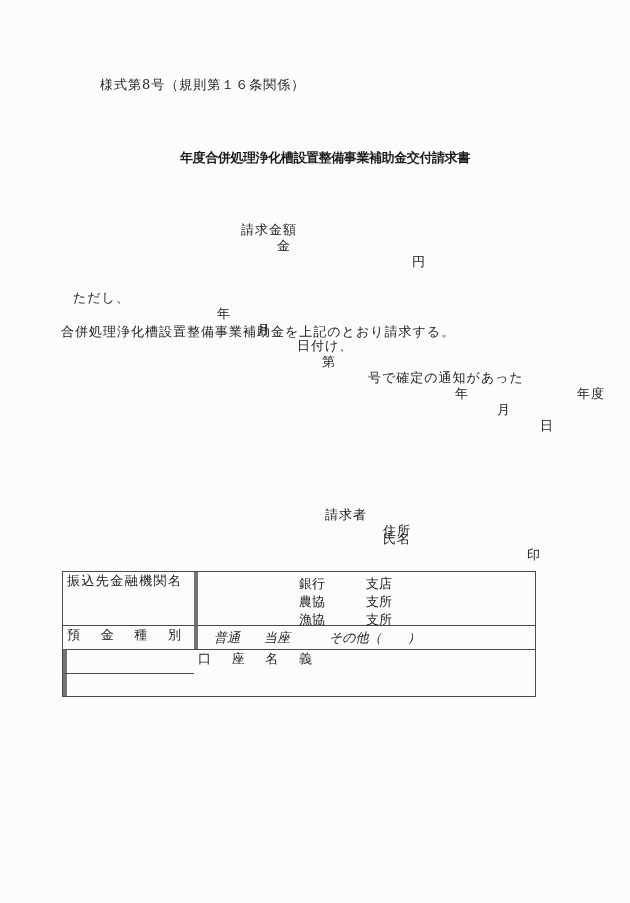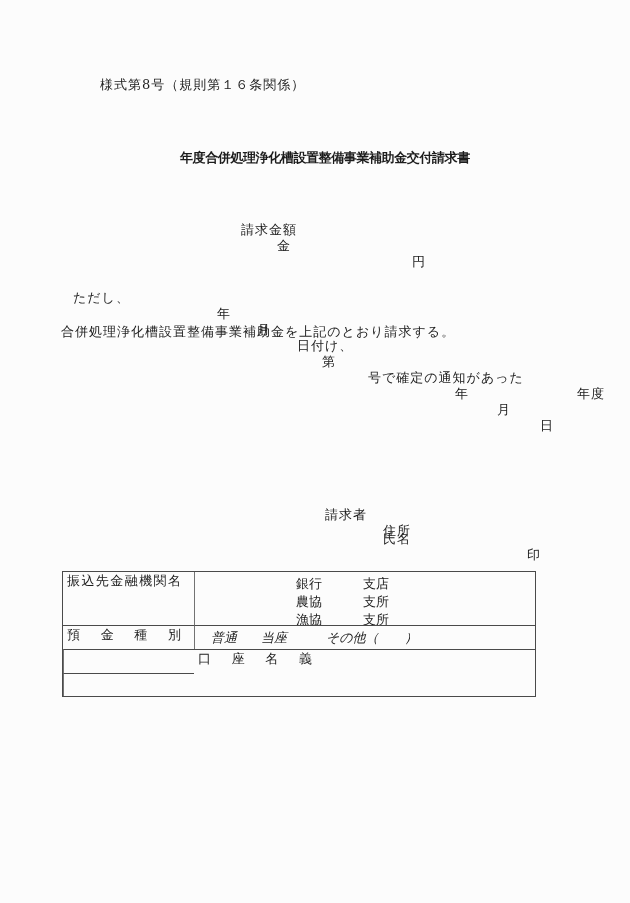--- a/index.html
+++ b/index.html
@@ -19,21 +19,21 @@
   .bank-table {
     position:absolute; left:62px; top:571px; width:474px;
     display:grid;
     grid-template-columns:131px 1fr;
     grid-template-rows:53px 24px 24px 23px;
     border:1px solid #4a4a4a;
     box-sizing:border-box;
     letter-spacing:0;
   }
   .cell { position:relative; box-sizing:border-box; }
-  .cell.content { border-left:1px solid #737373; }
+  .cell.content { border-left:4px solid #737373; }
   .bt { border-top:1px solid #4a4a4a; }
   .cell.label { display:flex; align-items:flex-start; padding-left:4px; }
   .jlabel { display:block; width:114px; text-align:justify; text-align-last:justify; }
   .bank-lines { padding-top:3px; }
   .bank-line { position:relative; height:18px; line-height:18px; }
   .bank-line .inst { position:absolute; left:101px; }
   .bank-line .branch { position:absolute; left:168px; }
   .deposit .opt { position:absolute; top:50%; transform:translateY(-50%); white-space:pre;font-style:italic; }
   .deposit .opt1 { left:16px; }
   .deposit .opt2 { left:66px; }

